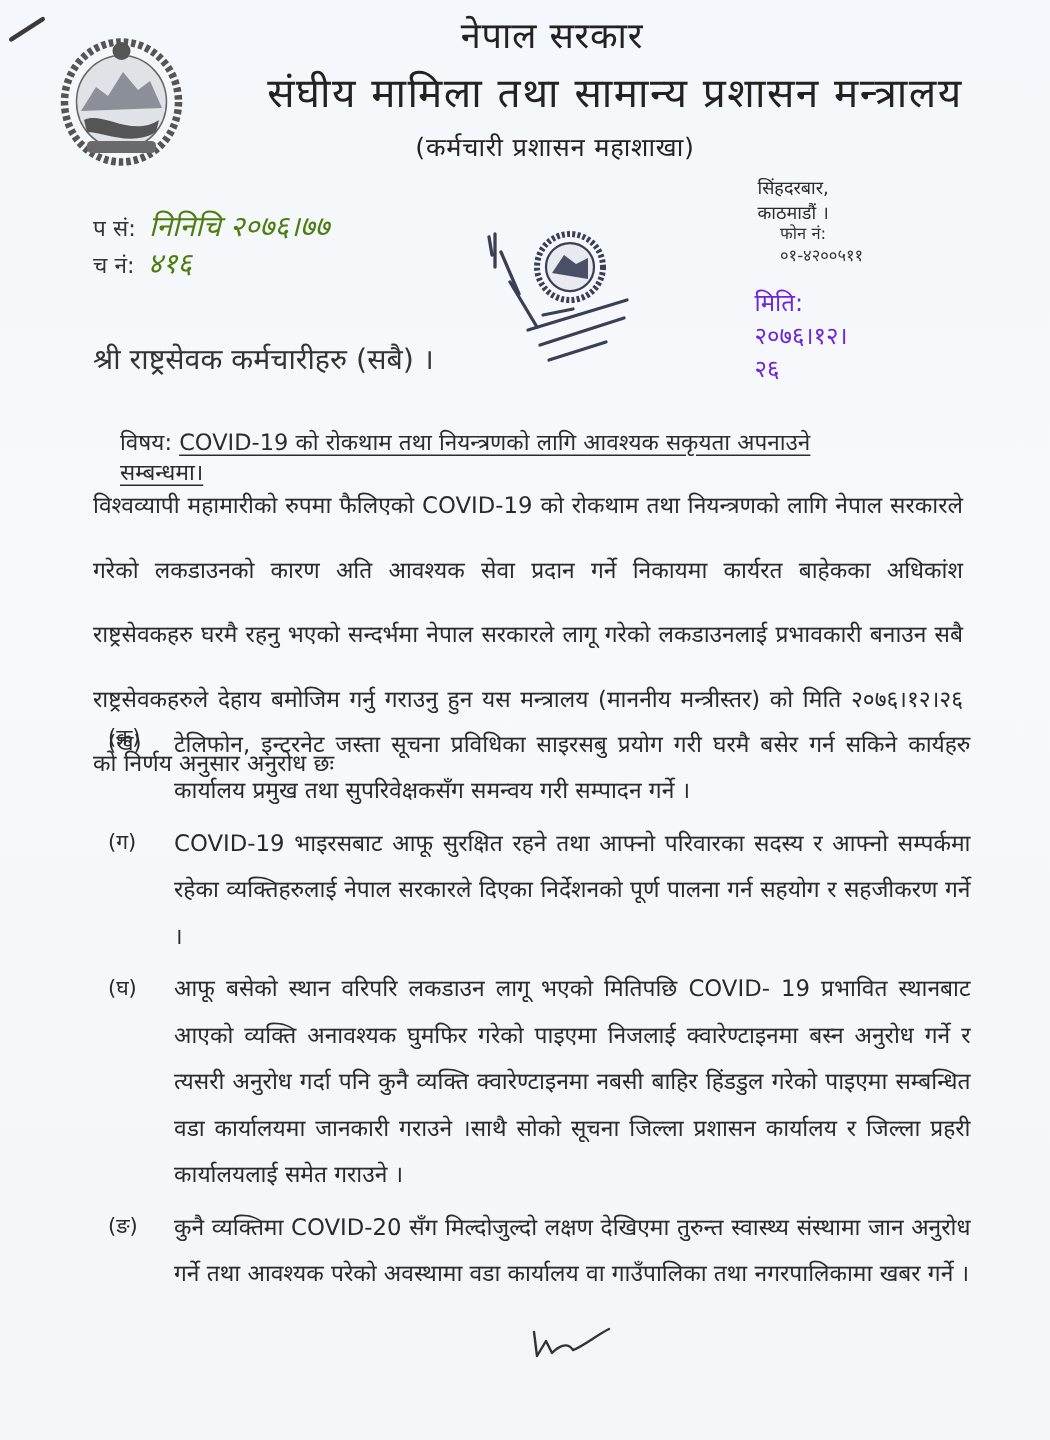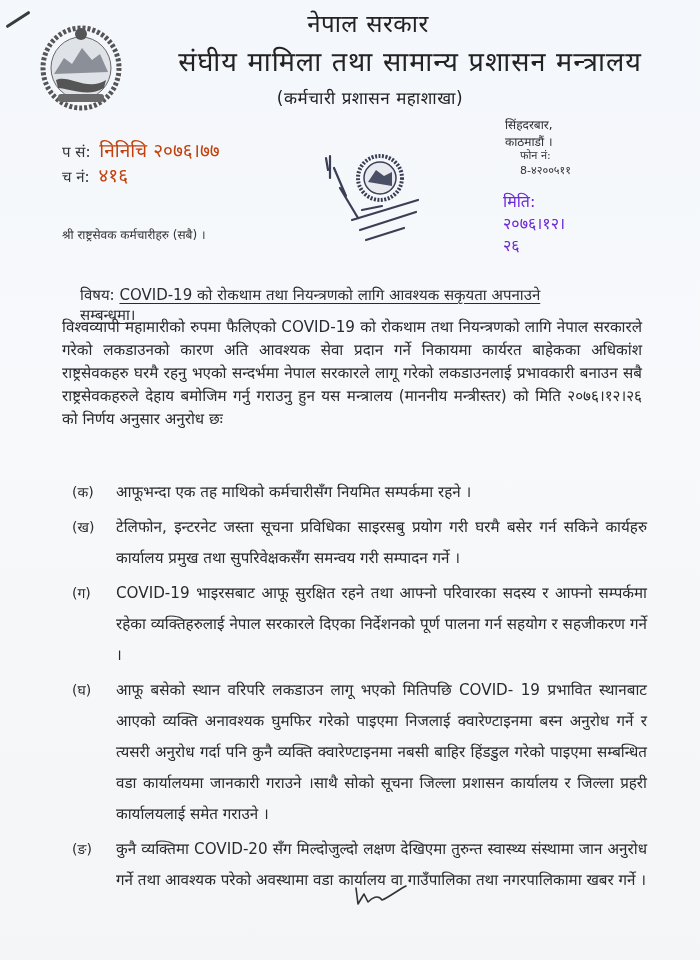--- a/index.html
+++ b/index.html
@@ -45,45 +45,46 @@
     .hdr-ministry { top: 42px; font-size: 27px; padding-left: 60px; letter-spacing: 1px; }
     .hdr-division { top: 86px; font-size: 17px; padding-left: 20px; }
 
     .addr { left: 505px; top: 116px; font-size: 12px; color: #2a2a2e; }
     .phone { left: 520px; top: 147px; font-size: 11px; color: #333; }
     .date { left: 503px; top: 190px; font-size: 16px; color: #6d28d9; }
 
     .ref-line { left: 62px; font-size: 15px; color: #333; }
     .ref-line .hand {
       font-family: "DejaVu Serif", serif;
+      font-style: italic;
       font-size: 19px;
-      color: #c2410c;
+      color: #4d7c0f;
       margin-left: 4px;
     }
     .ref-ps { top: 137px; }
     .ref-chn { top: 162px; text-align: right; }
 
-    .addressee { left: 62px; top: 226px; font-size: 12px; color: #333; }
+    .addressee { left: 62px; top: 226px; font-size: 19px; color: #333; }
 
     .stamp {
       left: 318px; top: 148px;
       width: 120px; height: 98px;
     }
 
     .subject {
       left: 80px; top: 284px;
       font-size: 15px; color: #2c2c30;
     }
     .subject .subject-text { text-decoration: underline; text-underline-offset: 3px; }
 
     .body-para {
       left: 62px; top: 316px;
       width: 580px;
       font-size: 15.2px;
-      line-height: 23px;
+      line-height: 43px;
       text-align: justify;
       color: #2a2a2e;
     }
 
     .items {
       left: 72px; top: 477px;
       width: 575px;
     }
     .item {
       position: relative;
@@ -119,21 +120,21 @@
     <path d="M18 58 C30 52, 50 70, 68 58 L66 66 C50 76, 30 66, 20 66 Z" fill="#555"></path>
     <rect x="20" y="72" width="46" height="8" rx="3" fill="#6a6a6a"></rect>
     <circle cx="43" cy="12" r="6" fill="#555"></circle>
   </svg>
 
   <div class="abs hdr-line hdr-gov">नेपाल सरकार</div>
   <div class="abs hdr-line hdr-ministry">संघीय मामिला तथा सामान्य प्रशासन मन्त्रालय</div>
   <div class="abs hdr-line hdr-division">(कर्मचारी प्रशासन महाशाखा)</div>
 
   <div class="abs addr">सिंहदरबार, काठमाडौं ।</div>
-  <div class="abs phone">फोन नं: 8-४२००५११</div>
+  <div class="abs phone">फोन नं: ०१-४२००५११</div>
   <div class="abs date">मिति: २०७६।१२।२६</div>
 
   <div class="abs ref-line ref-ps">
     <span>प सं:</span>
     <span class="hand">निनिचि २०७६।७७</span>
   </div>
   <div class="abs ref-line ref-chn">
     <span>च नं:</span>
     <span class="hand">४१६</span>
   </div>
@@ -154,21 +155,20 @@
   <div class="abs subject">
     <span>विषय:</span>
     <span class="subject-text">COVID-19 को रोकथाम तथा नियन्त्रणको लागि आवश्यक सकृयता अपनाउने सम्बन्धमा।</span>
   </div>
 
   <div class="abs body-para">विश्वव्यापी महामारीको रुपमा फैलिएको COVID-19 को रोकथाम तथा नियन्त्रणको लागि नेपाल सरकारले गरेको लकडाउनको कारण अति आवश्यक सेवा प्रदान गर्ने निकायमा कार्यरत बाहेकका अधिकांश राष्ट्रसेवकहरु घरमै रहनु भएको सन्दर्भमा नेपाल सरकारले लागू गरेको लकडाउनलाई प्रभावकारी बनाउन सबै राष्ट्रसेवकहरुले देहाय बमोजिम गर्नु गराउनु हुन यस मन्त्रालय (माननीय मन्त्रीस्तर) को मिति २०७६।१२।२६ को निर्णय अनुसार अनुरोध छः</div>
 
   <div class="abs items">
     <div class="item">
       <span class="marker">(क)</span>
-      <span>आफूभन्दा एक तह माथिको कर्मचारीसँग नियमित सम्पर्कमा रहने ।</span>
     </div>
     <div class="item">
       <span class="marker">(ख)</span>
       <span>टेलिफोन, इन्टरनेट जस्ता सूचना प्रविधिका साइरसबु प्रयोग गरी घरमै बसेर गर्न सकिने कार्यहरु कार्यालय प्रमुख तथा सुपरिवेक्षकसँग समन्वय गरी सम्पादन गर्ने ।</span>
     </div>
     <div class="item">
       <span class="marker">(ग)</span>
       <span>COVID-19 भाइरसबाट आफू सुरक्षित रहने तथा आफ्नो परिवारका सदस्य र आफ्नो सम्पर्कमा रहेका व्यक्तिहरुलाई नेपाल सरकारले दिएका निर्देशनको पूर्ण पालना गर्न सहयोग र सहजीकरण गर्ने ।</span>
     </div>
     <div class="item">

